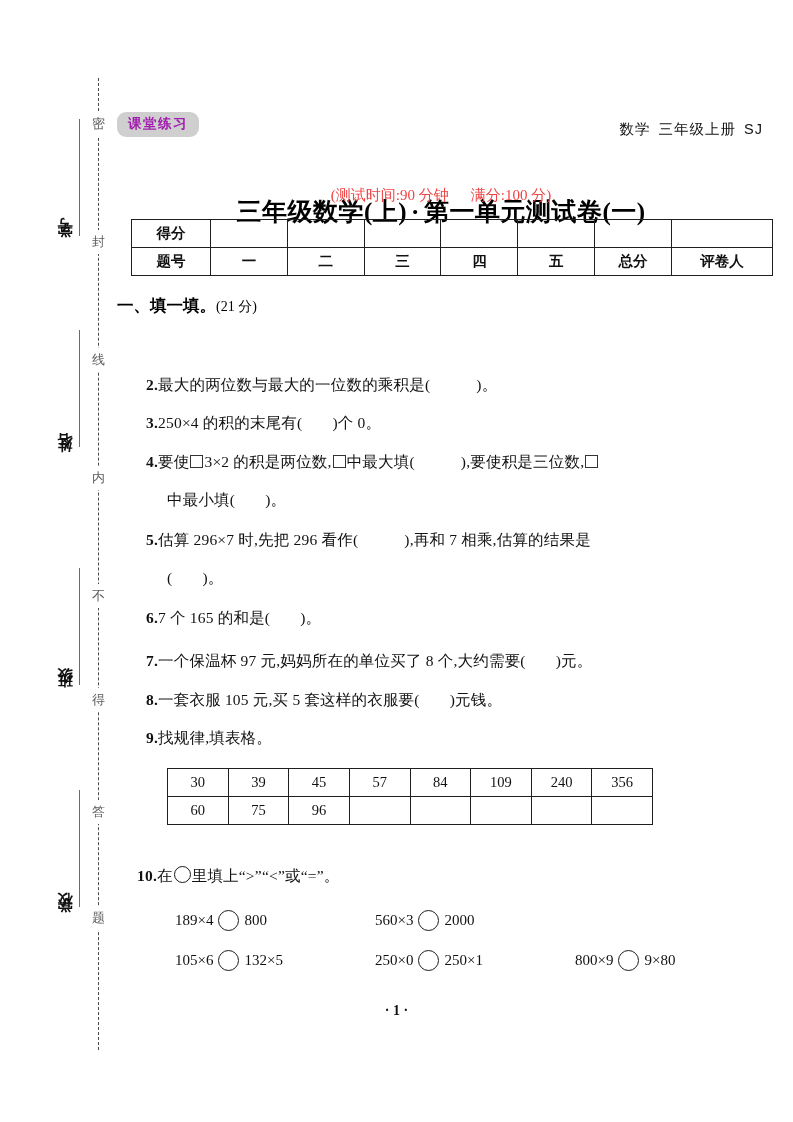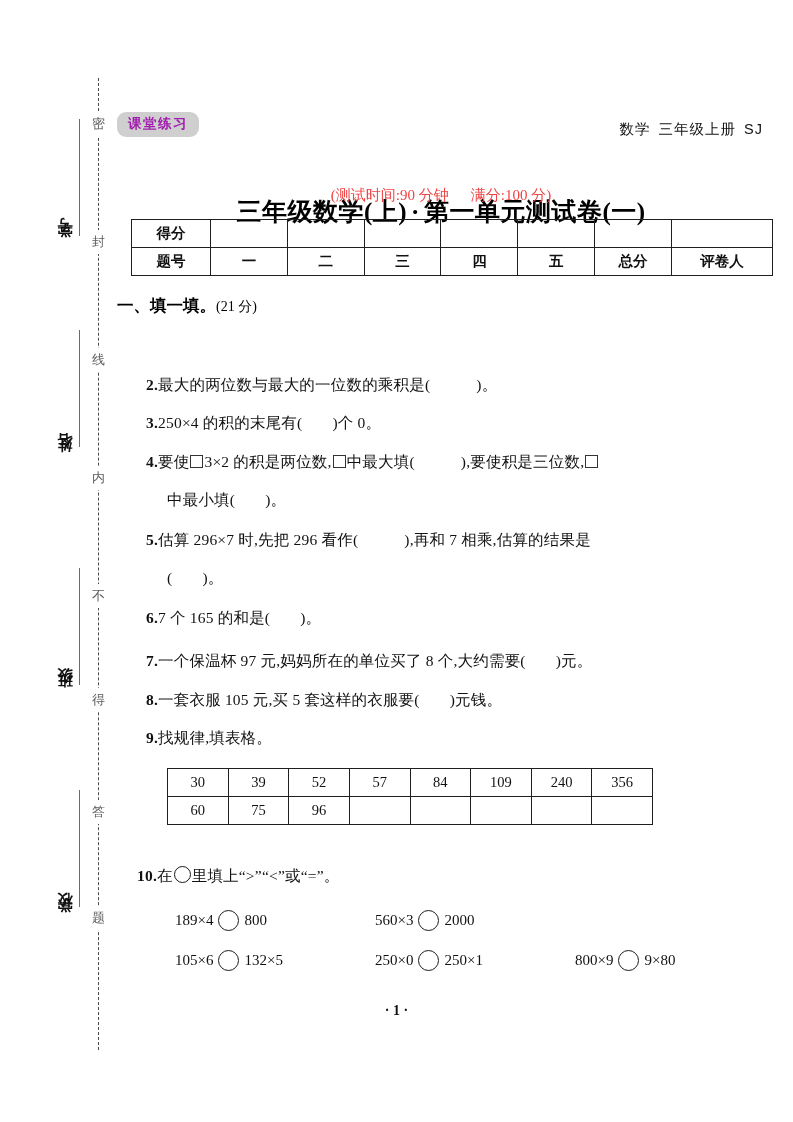--- a/index.html
+++ b/index.html
@@ -342,21 +342,21 @@
 
   <div class="q" style="top:728px;">
     <span class="num">9.</span><span>找规律,填表格。</span>
   </div>
 
   <table class="pattern-table">
     <tbody>
         <tr>
       <td>30</td>
       <td>39</td>
-      <td>52</td>
+      <td>45</td>
       <td>57</td>
       <td>84</td>
       <td>109</td>
       <td>240</td>
       <td>356</td>
     </tr>
     <tr>
       <td>60</td>
       <td>75</td>
       <td>96</td>

